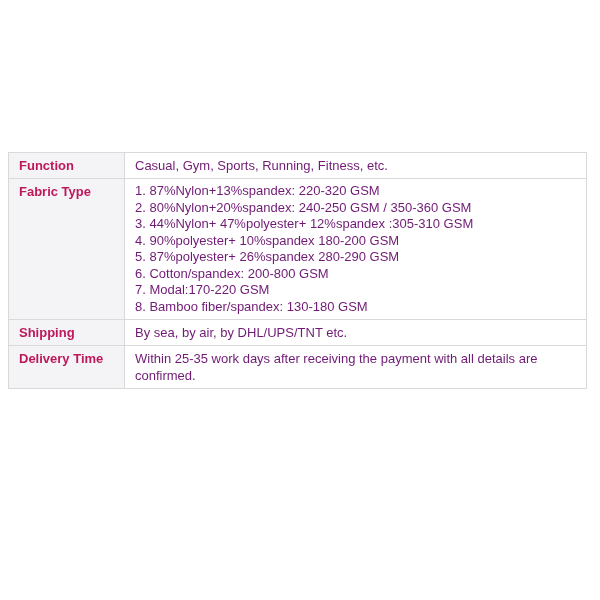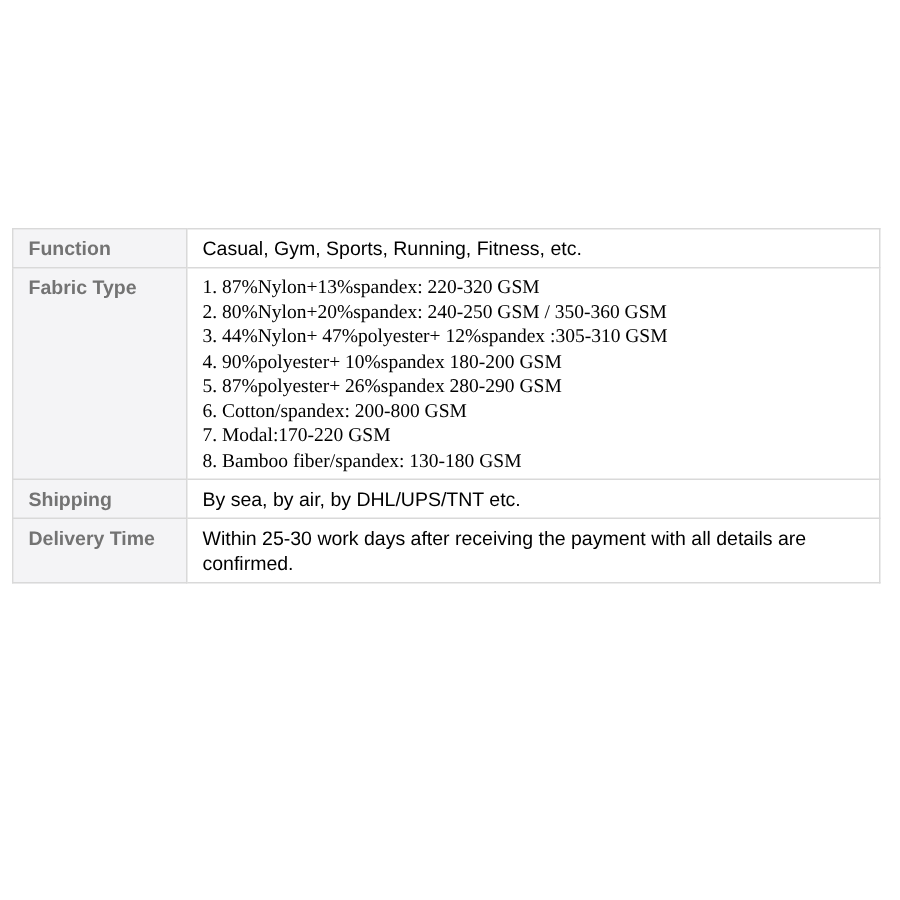--- a/index.html
+++ b/index.html
@@ -30,29 +30,28 @@
   table.spec-table td {
     border: 1px solid #d9d9d9;
     padding: 4px 10px;
     vertical-align: top;
     line-height: 17px;
   }
   td.label-cell {
     width: 95px;
     background: #f4f4f6;
     font-weight: bold;
-    color: #737373;
+    color: #be185d;
   }
   td.value-cell {
     background: #ffffff;
-    color: #000000;
+    color: #701a75;
   }
   .fabric-line {
     line-height: 16.5px;
-    font-family: Liberation Serif, serif;
   }
 </style>
 </head>
 <body>
 
 <div class="page">
   <table class="spec-table">
     <tbody>
       <tr>
         <td class="label-cell">Function</td>
@@ -70,17 +69,17 @@
           <div class="fabric-line">7. Modal:170-220 GSM</div>
           <div class="fabric-line">8. Bamboo fiber/spandex: 130-180 GSM</div>
         </td>
       </tr>
       <tr>
         <td class="label-cell">Shipping</td>
         <td class="value-cell">By sea, by air, by DHL/UPS/TNT etc.</td>
       </tr>
       <tr>
         <td class="label-cell">Delivery Time</td>
-        <td class="value-cell">Within 25-30 work days after receiving the payment with all details are confirmed.</td>
+        <td class="value-cell">Within 25-35 work days after receiving the payment with all details are confirmed.</td>
       </tr>
     </tbody>
   </table>
 </div>
 
 </body></html>

